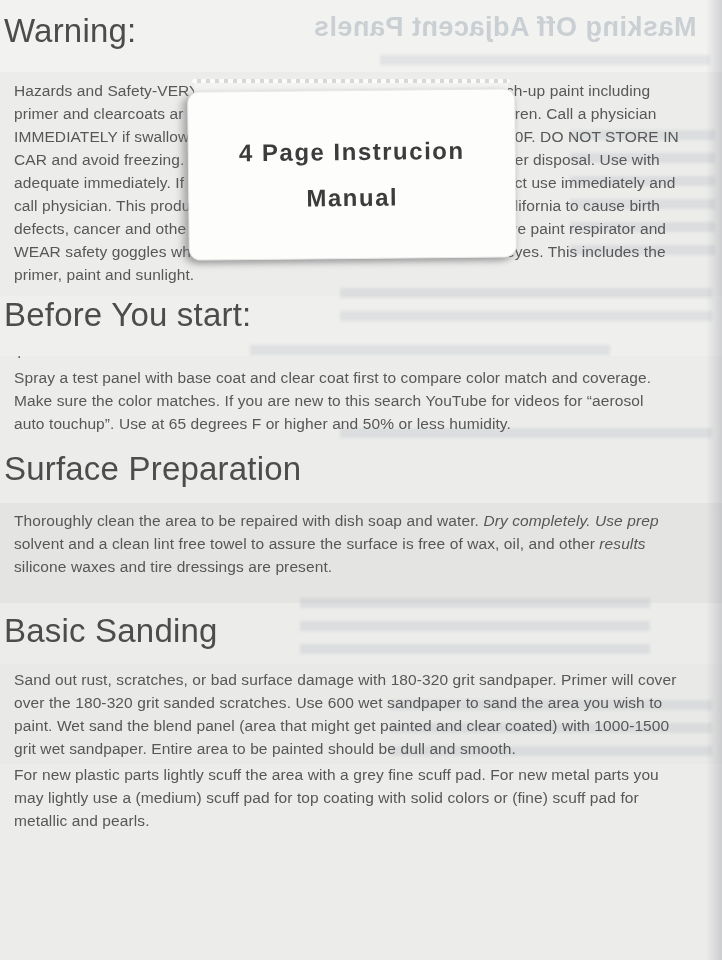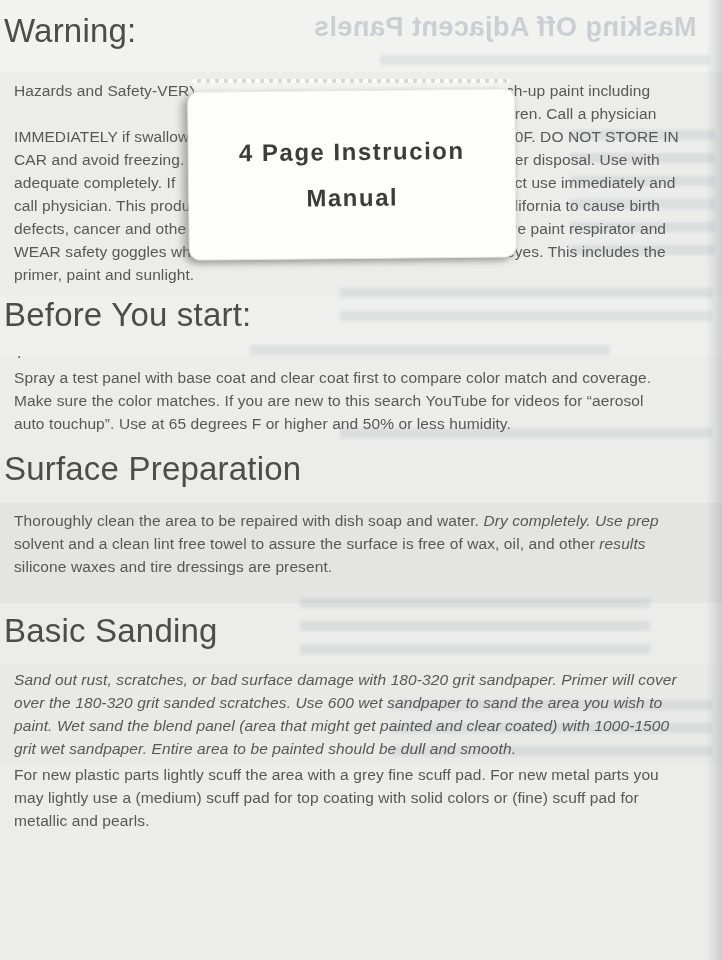--- a/index.html
+++ b/index.html
@@ -84,24 +84,24 @@
 <div class="smudge" style="top:288px; left:340px; width:372px; height:44px;"></div>
 <div class="smudge" style="top:345px; left:250px; width:360px; height:20px;"></div>
 <div class="smudge" style="top:428px; left:340px; width:372px; height:22px;"></div>
 <div class="smudge" style="top:598px; left:300px; width:350px; height:64px;"></div>
 <div class="smudge" style="top:700px; left:390px; width:322px; height:62px;"></div>
 
 <div class="h" style="top:12px;">Warning:</div>
 
 <div class="para" style="top:79px;">
   <div class="wline"><span>Hazards and Safety-VERY</span><span class="wr">ch-up paint including</span></div>
-  <div class="wline"><span class="wr">dren. Call a physician</span></div>
+  <div class="wline"><span>primer and clearcoats ar</span><span class="wr">dren. Call a physician</span></div>
   <div class="wline"><span>IMMEDIATELY if swallow</span><span class="wr">20F. DO NOT STORE IN</span></div>
   <div class="wline"><span>CAR and avoid freezing.</span><span class="wr">per disposal. Use with</span></div>
-  <div class="wline"><span>adequate completely. If</span><span class="wr">uct use immediately and</span></div>
+  <div class="wline"><span>adequate immediately. If</span><span class="wr">uct use immediately and</span></div>
   <div class="wline"><span>call physician. This produ</span><span class="wr">alifornia to cause birth</span></div>
   <div class="wline"><span>defects, cancer and othe</span><span class="wr">ive paint respirator and</span></div>
   <div class="wline"><span>WEAR safety goggles wh</span><span class="wr">eyes. This includes the</span></div>
   <div class="wline"><span>primer, paint and sunlight.</span><span class="wr"></span></div>
 </div>
 
 <div id="perf-dots"></div>
 <div id="perf-band"></div>
 <div id="sticker">
   <div class="sticker-text">4 Page Instrucion</div>
@@ -117,21 +117,21 @@
 </div>
 
 <div class="h" style="top:450px;">Surface Preparation</div>
 <div class="para" style="top:509px;">
   <div class="pline"><span>Thoroughly clean the area to be repaired with dish soap and water.  </span><span class="it">Dry completely. Use prep</span></div>
   <div class="pline"><span>solvent and a clean lint free towel to assure the surface is free of wax, oil, and other </span><span class="it">results</span></div>
   <div class="pline"><span>silicone waxes and tire dressings are present.</span><span class="it"></span></div>
 </div>
 
 <div class="h" style="top:612px;">Basic Sanding</div>
-<div class="para" style="top:668px;font-style:italic;">
+<div class="para" style="top:668px;">
   <div class="pline">Sand out rust, scratches, or bad surface damage with 180-320 grit sandpaper. Primer will cover</div>
   <div class="pline">over the 180-320 grit sanded scratches. Use 600 wet sandpaper to sand the area you wish to</div>
   <div class="pline">paint. Wet sand the blend panel (area that might get painted and clear coated) with 1000-1500</div>
   <div class="pline">grit wet sandpaper. Entire area to be painted should be dull and smooth.</div>
 </div>
 <div class="para" style="top:763px;">
   <div class="pline">For new plastic parts lightly scuff the area with a grey fine scuff pad. For new metal parts you</div>
   <div class="pline">may lightly use a (medium) scuff pad for top coating with solid colors or (fine) scuff pad for</div>
   <div class="pline">metallic and pearls.</div>
 </div>

